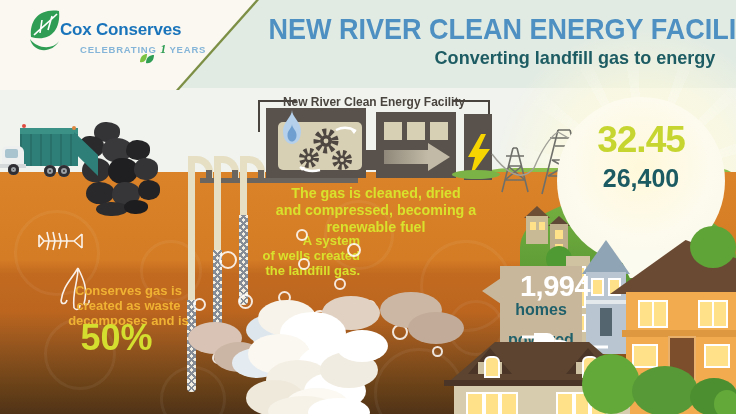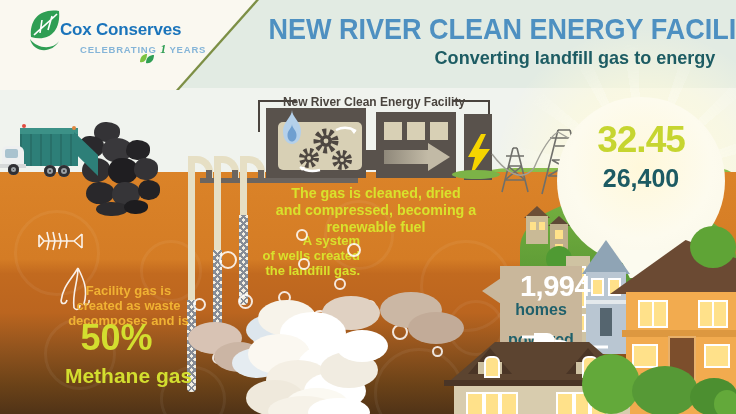--- a/index.html
+++ b/index.html
@@ -222,26 +222,25 @@
     <span class="line">The gas is cleaned, dried</span>
     <span class="line">and compressed, becoming a</span>
     <span class="line">renewable fuel</span>
   </div>
   <div class="abs lime" style="left:236px;top:233px;width:124px;font-size:13px;line-height:15px;text-align:right;">
     <span class="line">A system</span>
     <span class="line">of wells created</span>
     <span class="line">the landfill gas.</span>
   </div>
   <div class="abs gold" style="left:56px;top:283px;width:145px;font-size:13px;line-height:15px;">
-    <span class="line">Facility gas is</span>
+    <span class="line">Conserves gas is</span>
     <span class="line">created as waste</span>
     <span class="line">decomposes and is</span>
   </div>
   <div class="abs lime" style="left:44px;top:312px;width:145px;font-size:36px;line-height:52px;color:#d3de2f;">50%</div>
-  <div class="abs lime" style="left:36px;top:364px;width:185px;font-size:21px;color:#d3de2f;">Methane gas</div>
 
   <div class="abs bubble" style="left:219px;top:251px;width:14px;height:14px;"></div>
   <div class="abs bubble" style="left:238px;top:294px;width:11px;height:11px;"></div>
   <div class="abs bubble" style="left:253px;top:327px;width:18px;height:18px;"></div>
   <div class="abs bubble" style="left:278px;top:291px;width:9px;height:9px;"></div>
   <div class="abs bubble" style="left:298px;top:258px;width:8px;height:8px;"></div>
   <div class="abs bubble" style="left:312px;top:310px;width:12px;height:12px;"></div>
   <div class="abs bubble" style="left:334px;top:278px;width:8px;height:8px;"></div>
   <div class="abs bubble" style="left:347px;top:243px;width:10px;height:10px;"></div>
   <div class="abs bubble" style="left:364px;top:300px;width:8px;height:8px;"></div>

